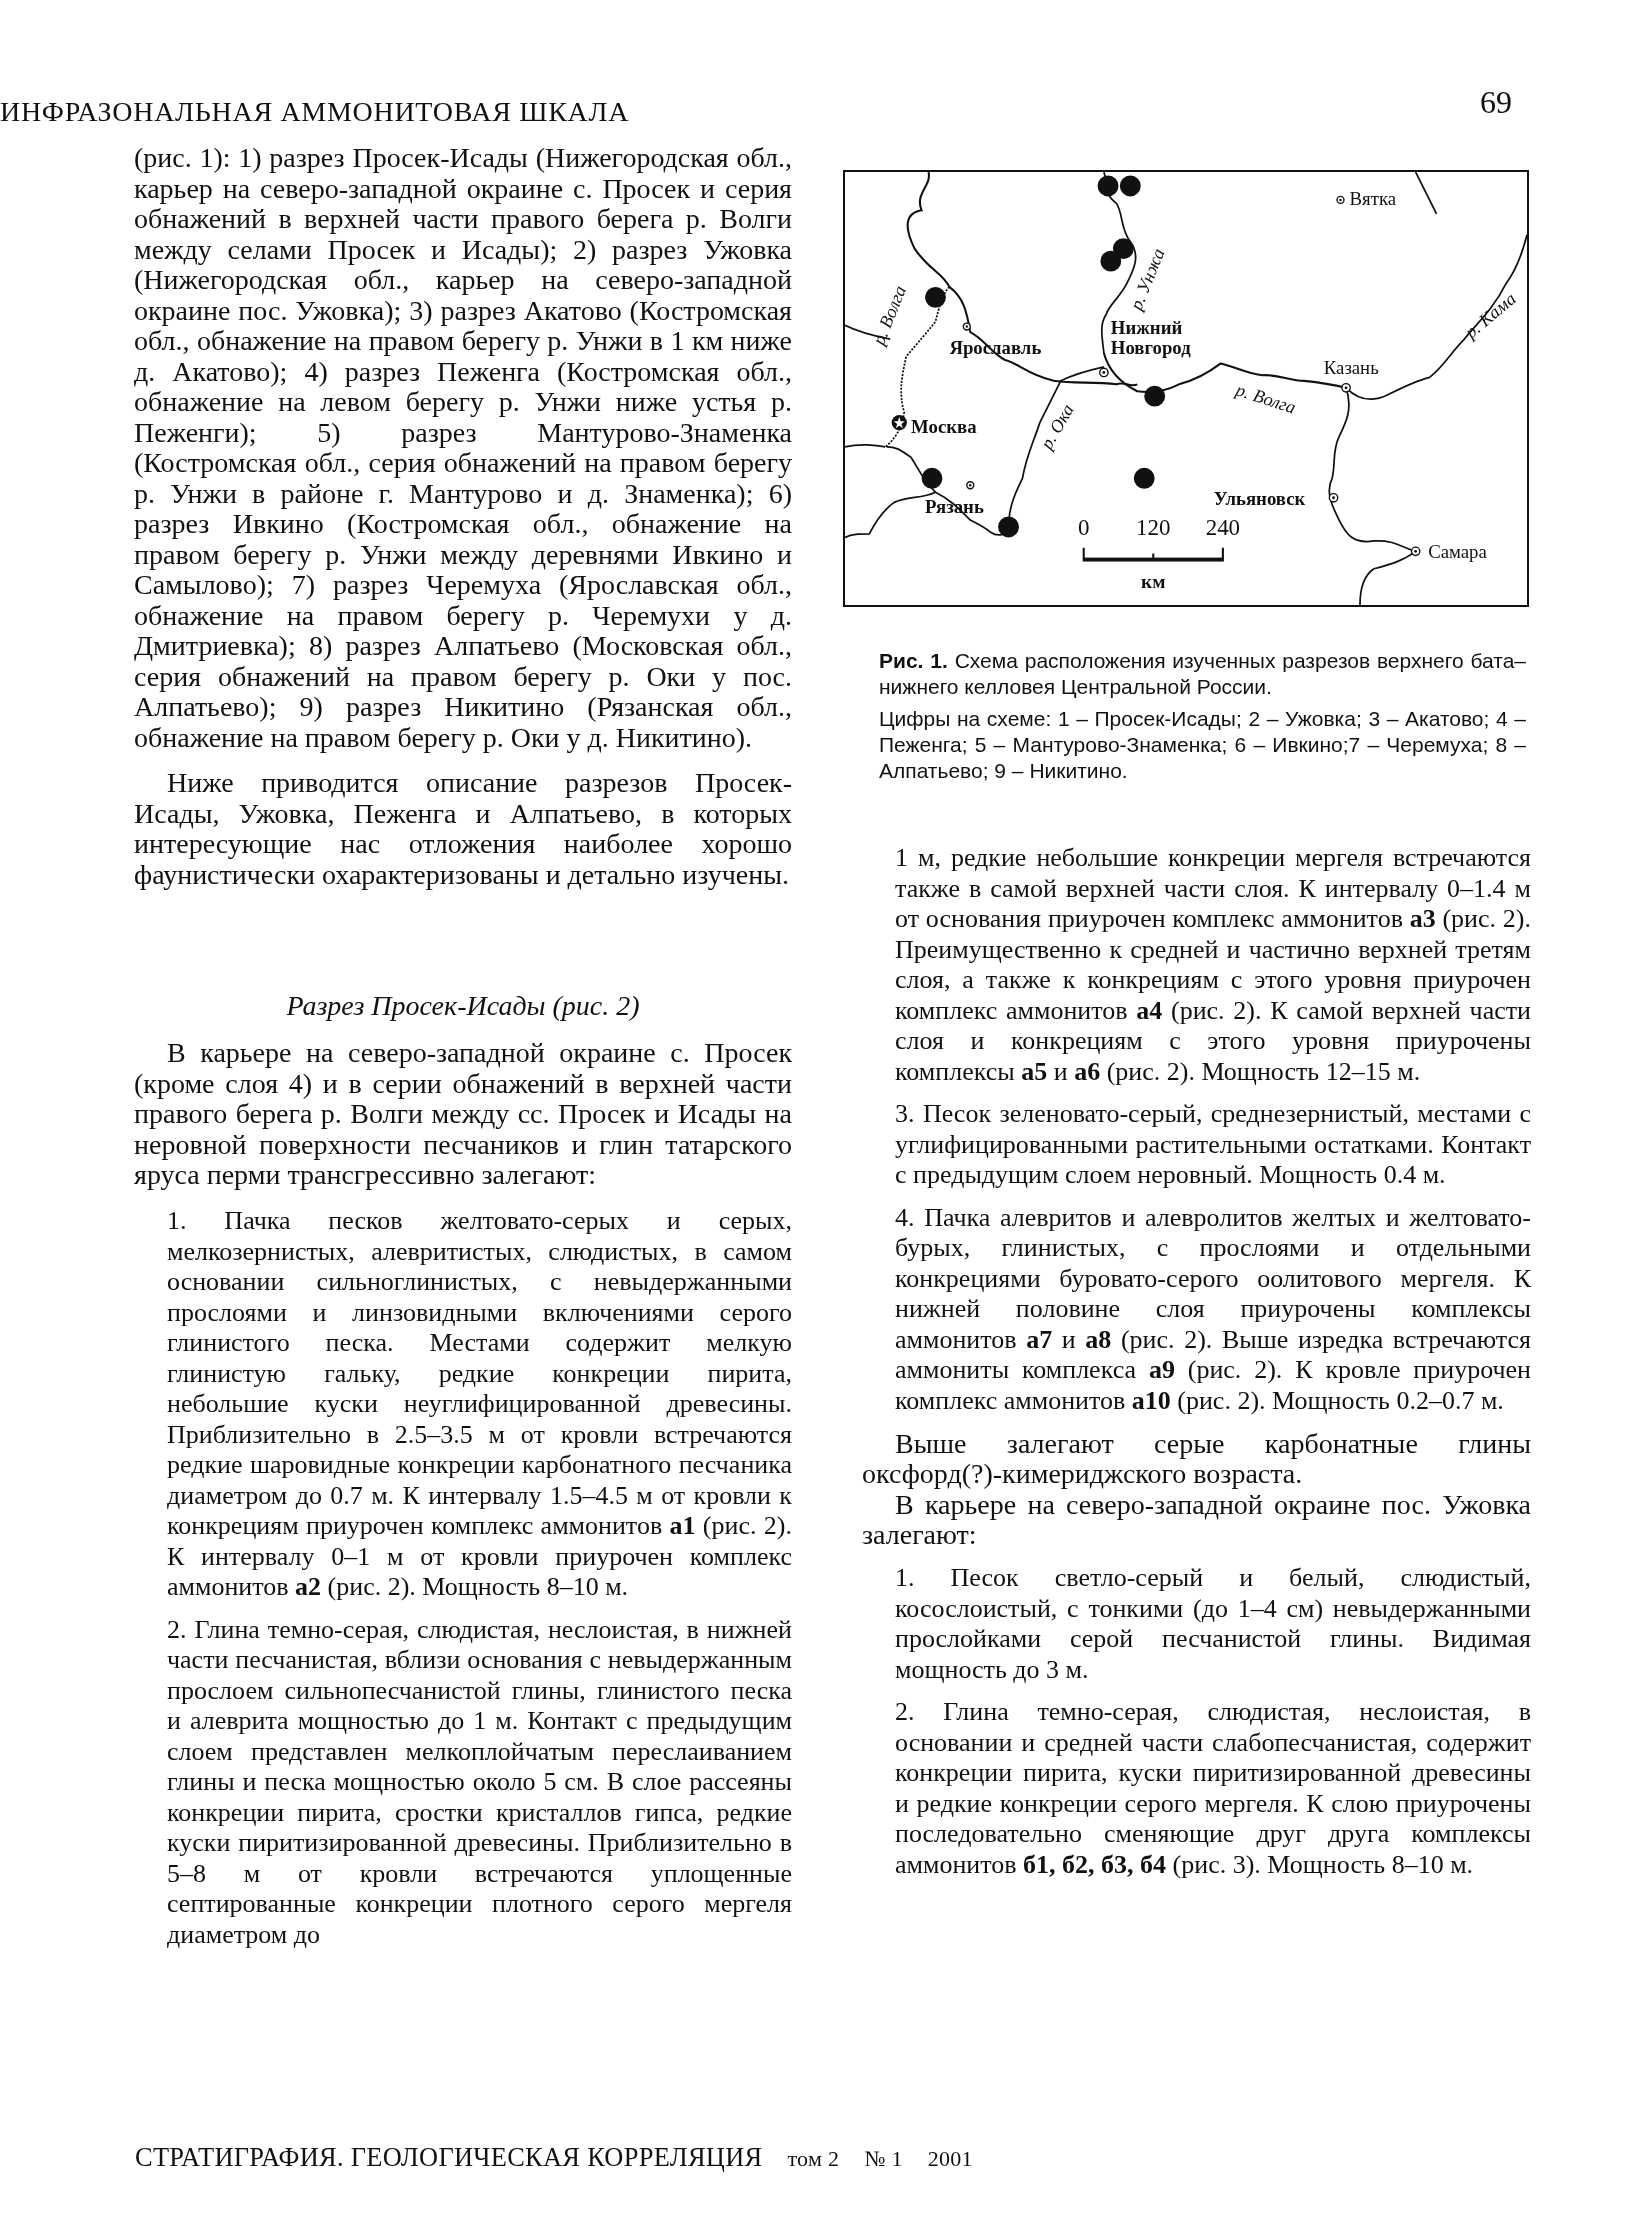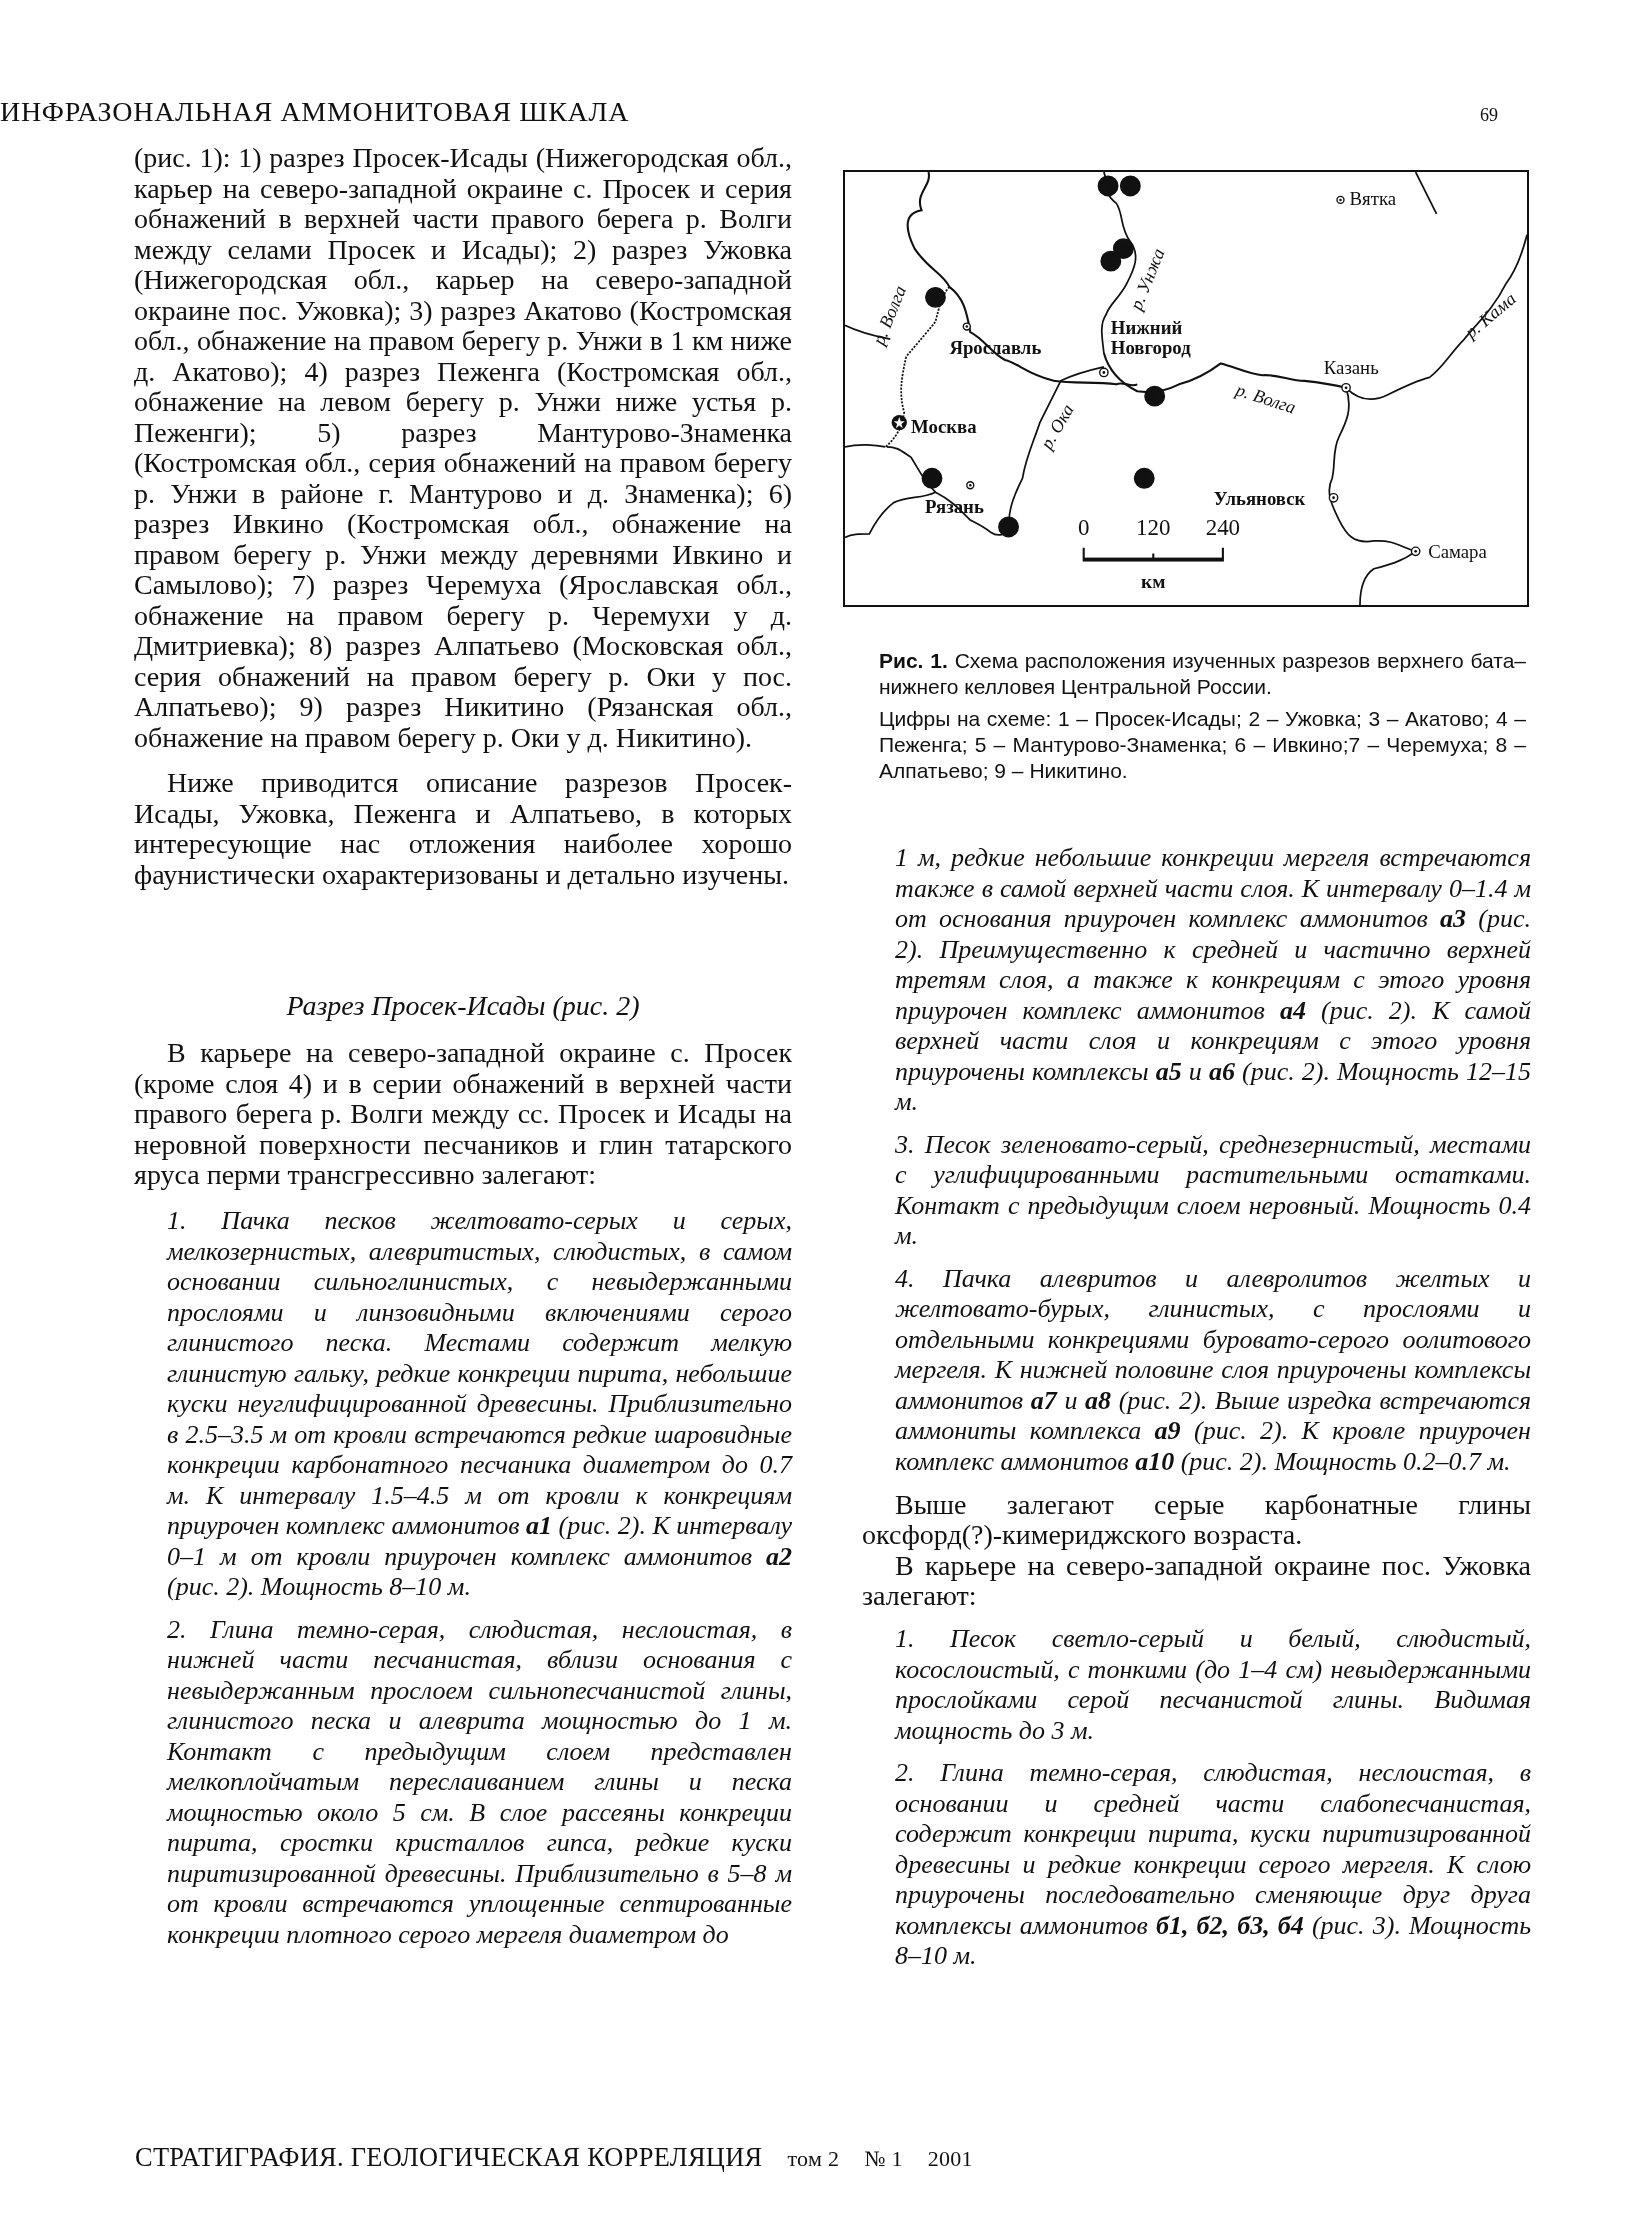--- a/index.html
+++ b/index.html
@@ -4,31 +4,31 @@
 <style>
   html, body { margin: 0; padding: 0; background: #ffffff; }
   body {
     width: 1646px; height: 2227px; position: relative; overflow: hidden;
     font-family: "Liberation Serif", "DejaVu Serif", serif; color: #111;
   }
   .running-head {
     position: absolute; top: 96px; left: 0; width: 1646px;
     text-align: left; font-size: 28px; letter-spacing: 0.7px;
   }
-  .page-num { position: absolute; top: 105px; left: 1480px; font-size: 18px; }
+  .page-num { position: absolute; top: 84px; left: 1480px; font-size: 32px; }
   .col {
     position: absolute; font-size: 28px; line-height: 30.5px;
     text-align: justify; hyphens: manual;
   }
   .col-left { left: 134px; top: 143px; width: 658px; }
   .col-right { left: 862px; top: 843px; width: 669px; }
   .col p { margin: 0; }
   .indent { text-indent: 33px; }
   .gap { margin-top: 15.3px !important; }
-  .layer { padding-left: 33px; font-size: 26px; line-height: 30.5px; font-style: italic; }
+  .layer { padding-left: 33px; font-size: 26px; line-height: 30.5px; }
   .layer + .layer { margin-top: 12px; }
   .heading {
     font-style: italic; text-align: center; font-size: 28px; margin: 0;
   }
   .b { font-weight: bold; }
   .map-box {
     position: absolute; left: 843px; top: 170px; width: 686px; height: 437px;
     border: 2.1px solid #111; box-sizing: border-box; background: #fff;
   }
   .map-box svg { position: absolute; left: 0; top: 0; }

